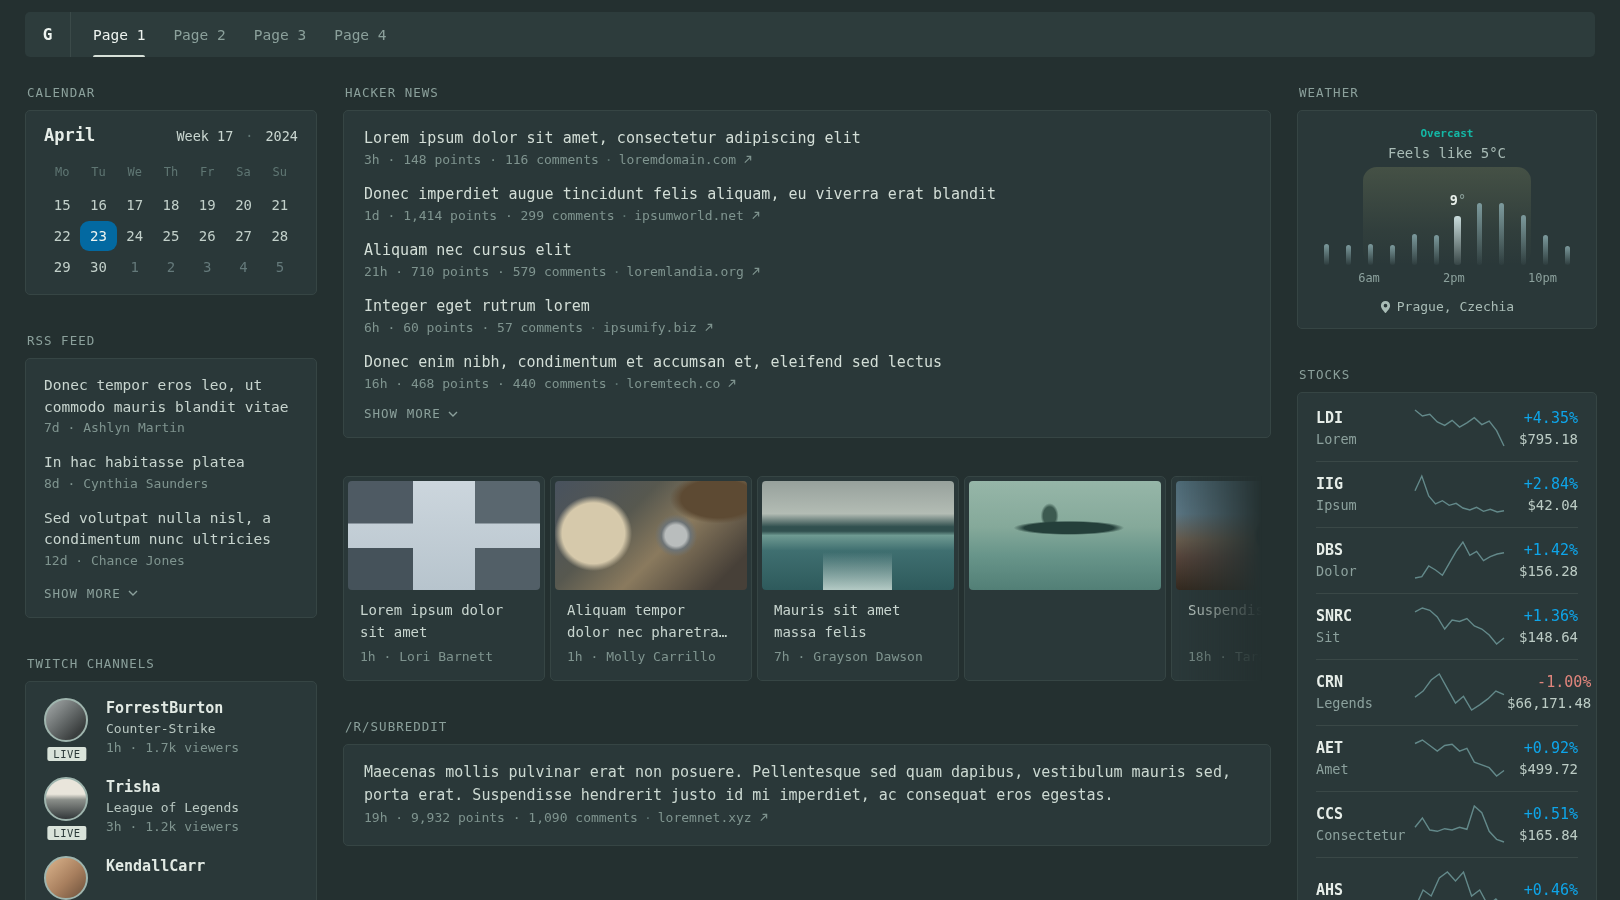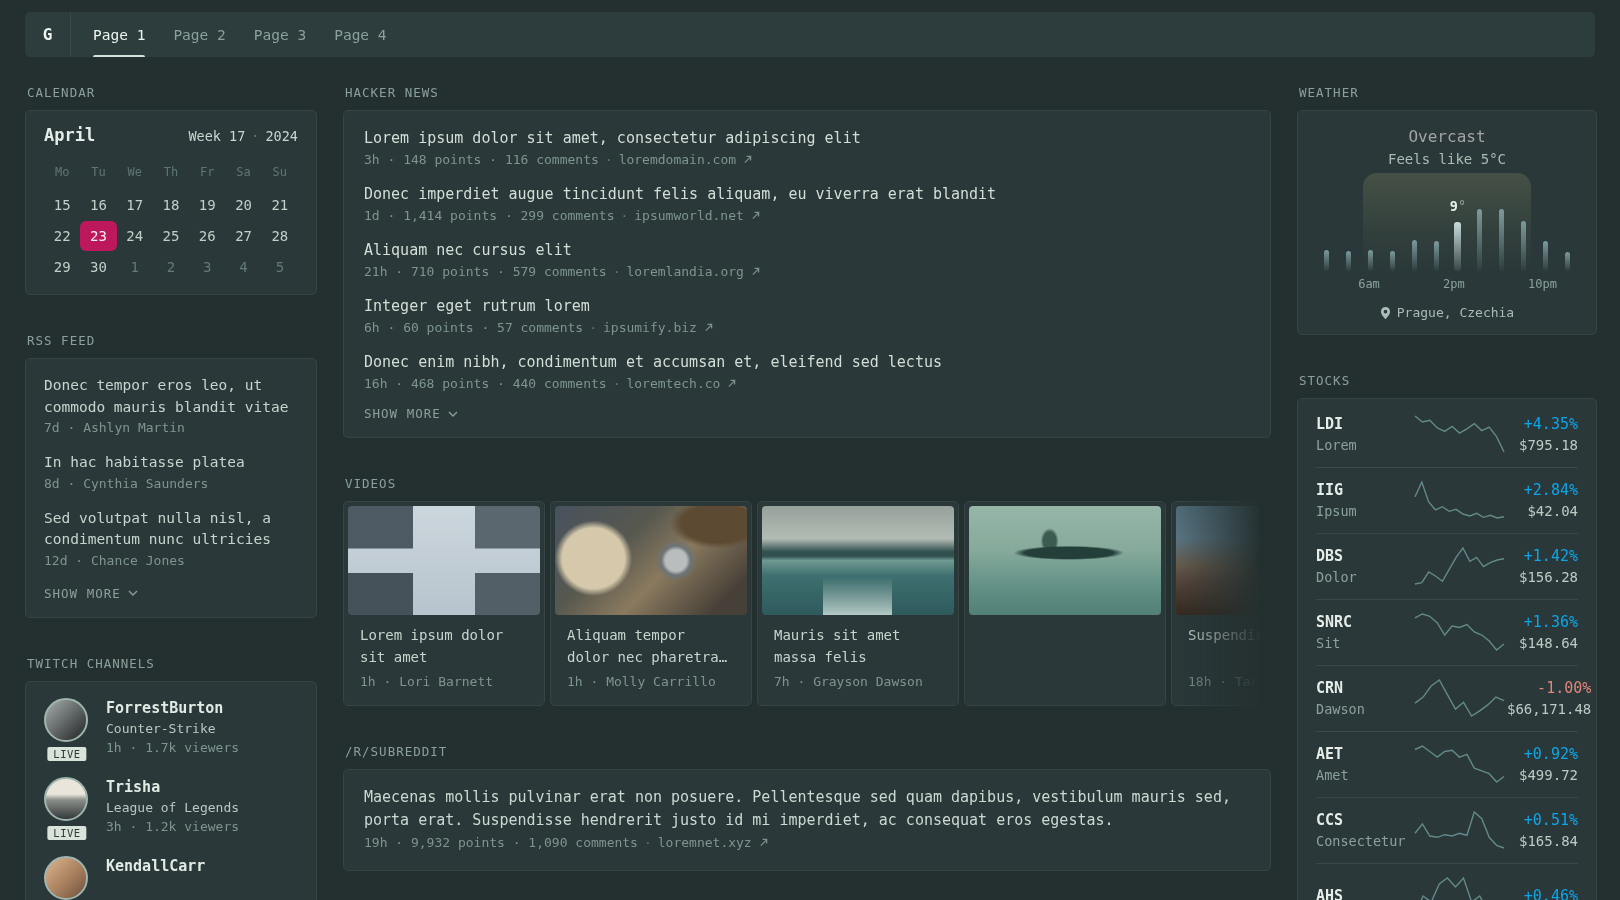--- a/index.html
+++ b/index.html
@@ -54,29 +54,29 @@
     font-size:12.5px; letter-spacing:1px; color:#8ba09b;
   }
   .dot { color:#5f7673; }
   .meta { font-size:13px; color:#7f948f; display:flex; align-items:center; gap:6px; }
   .ext { color:#7f948f; margin-left:1px; }
 
   
   .cal { padding:14px 18px 12px 18px; }
   .cal-head { display:flex; justify-content:space-between; align-items:baseline; }
   .cal-month { font-size:17px; font-weight:bold; color:#e6ede8; }
-  .cal-week { font-size:13.5px; color:#c9d6d0; display:flex; gap:6px; align-items:baseline;}
+  .cal-week { font-size:13.5px; color:#c9d6d0; display:flex; gap:12px; align-items:baseline;}
   .cal-grid { display:grid; grid-template-columns:repeat(7,1fr); margin-top:16px; row-gap:1px; }
   .cal-wd { text-align:center; font-size:12px; color:#5f7673; padding:4px 0 10px 0; }
   .cal-day {
     text-align:center; font-size:14px; color:#c2d0ca;
     height:30px; line-height:30px; border-radius:6px;
   }
   .cal-day.muted { color:#64797a; }
-  .cal-day.selected { background:#be185d; color:#eef4f0; }
+  .cal-day.selected { background:#0369a1; color:#eef4f0;border-radius:9px; }
 
   
   .rss { padding:16px 18px; }
   .rss-item { margin-bottom:17px; }
   .rss-title { display:block; font-size:14.5px; line-height:21.5px; color:#c8d5cf; }
   .rss-item .meta { margin-top:2px; }
 
   
   .twitch { padding:16px 18px 0 18px; }
   .tw-row { display:flex; gap:16px; margin-bottom:22px; }
@@ -137,21 +137,21 @@
   .thumb-4 { background:
       radial-gradient(ellipse 10% 22% at 48% 50%, #20292b 0 55%, transparent 72%),
       linear-gradient(180deg,#4e6a76 0%,#587380 30%,#655a4c 54%,#54433a 70%,#33291f 100%); }
   .v-body { padding:9px 12px 12px 12px; }
   .v-title { display:block; font-size:14px; line-height:22px; color:#c8d5cf;
              height:44px; overflow:hidden; }
   .v-body .meta { margin-top:6px; }
 
   
   .weather { padding:16px 18px 14px 18px; text-align:center; }
-  .w-cond { font-size:16px; font-weight:normal; color:#a3a3a3; }
+  .w-cond { font-size:11px; font-weight:bold; color:#14b8a6; }
   .w-feels { font-size:14px; color:#a9bcb6; margin-top:5px; }
   .wchart { position:relative; margin-top:16px; height:88px; }
   .w-day-region {
     position:absolute; top:-10px; bottom:0; border-radius:14px;
     background:linear-gradient(180deg, rgba(176,180,118,0.20), rgba(176,180,118,0.05) 65%, rgba(176,180,118,0));
   }
   .w-bars { position:absolute; inset:0; display:flex; align-items:flex-end; }
   .w-slot { flex:1; position:relative; display:flex; justify-content:center; align-items:flex-end; height:100%; }
   .w-bar { width:5px; border-radius:3px;
     background:linear-gradient(180deg,#7c9a9d 0%, rgba(124,154,157,0.05) 100%); }
@@ -370,21 +370,20 @@
         <a class="show-more">
           <span>SHOW MORE</span>
           <svg width="10" height="6" viewBox="0 0 10 6">
               <path d="M1 1 L5 5 L9 1" fill="none" stroke="currentColor" stroke-width="1.4"></path>
             </svg>
         </a>
       </div>
     </div>
 
     <div class="sec">
-      <h2 class="sec-title">VIDEOS</h2>
       <div class="videos-track" id="videos-track">
           <a class="vcard">
     <div class="thumb thumb-0"></div>
     <div class="v-body">
       <span class="v-title">Lorem ipsum dolor sit amet consectetu…</span>
       <div class="meta">1h · Lori Barnett</div>
     </div>
   </a>
           <a class="vcard">
     <div class="thumb thumb-1"></div>
@@ -552,21 +551,21 @@
               <polyline points="3.0,6.8 10.4,3.0 17.8,5.3 25.3,12.0 32.7,24.0 40.1,15.0 47.5,16.5 54.9,13.5 62.3,21.0 69.8,24.0 77.2,30.0 84.6,39.0 92.0,33.0" fill="none" stroke="currentColor" stroke-width="1.4"></polyline>
             </svg>
     <div class="s-right">
       <div class="s-pct">+1.36%</div>
       <div class="s-price">$148.64</div>
     </div>
   </li>
           <li class="stock-row">
     <div class="s-left">
       <div class="s-sym">CRN</div>
-      <div class="s-name">Dawson</div>
+      <div class="s-name">Legends</div>
     </div>
     <svg class="s-spark" width="95" height="42" viewBox="0 0 95 42">
               <polyline points="3.0,26.1 11.1,20.1 19.2,9.0 27.3,3.0 35.4,17.6 43.5,32.1 51.5,25.3 59.6,39.0 67.7,33.9 75.8,27.9 83.9,20.1 92.0,23.6" fill="none" stroke="currentColor" stroke-width="1.4"></polyline>
             </svg>
     <div class="s-right">
       <div class="s-pct neg">-1.00%</div>
       <div class="s-price">$66,171.48</div>
     </div>
   </li>
           <li class="stock-row">

